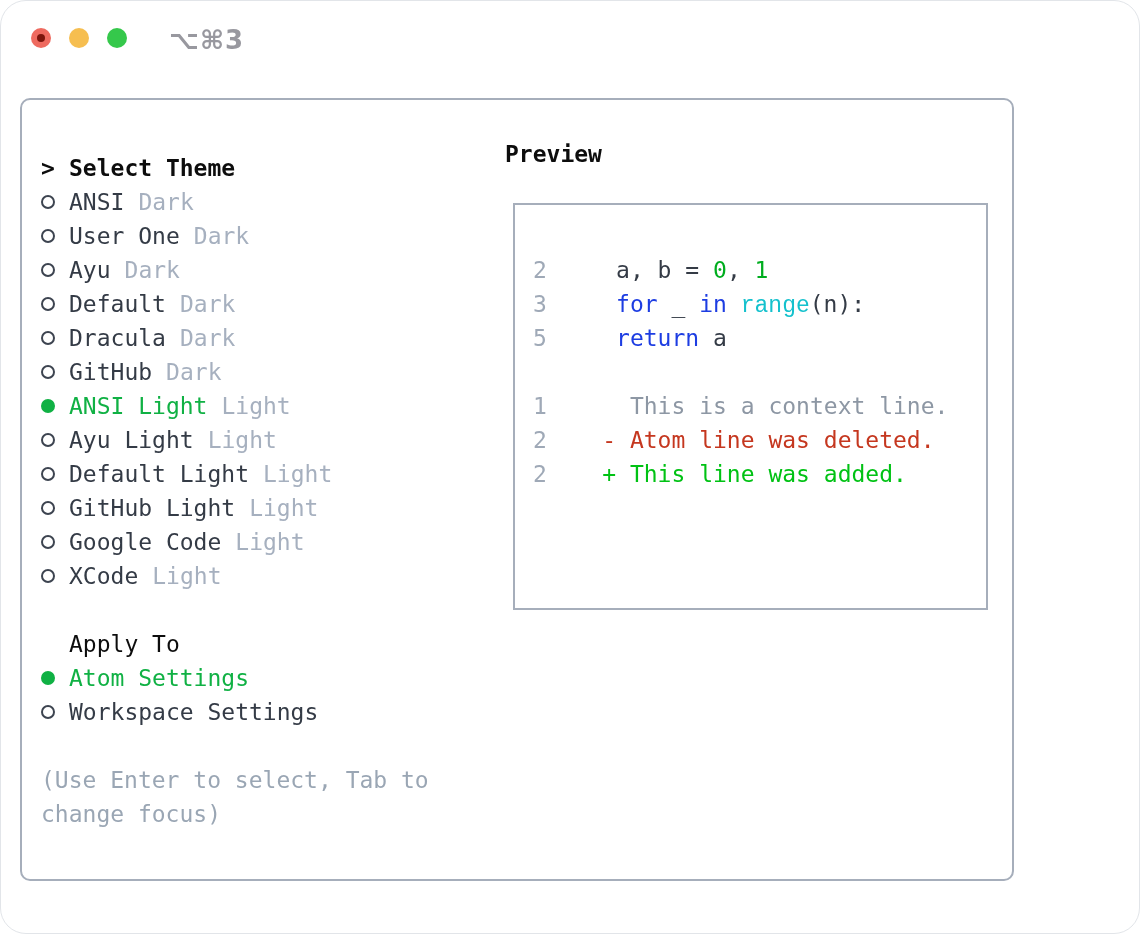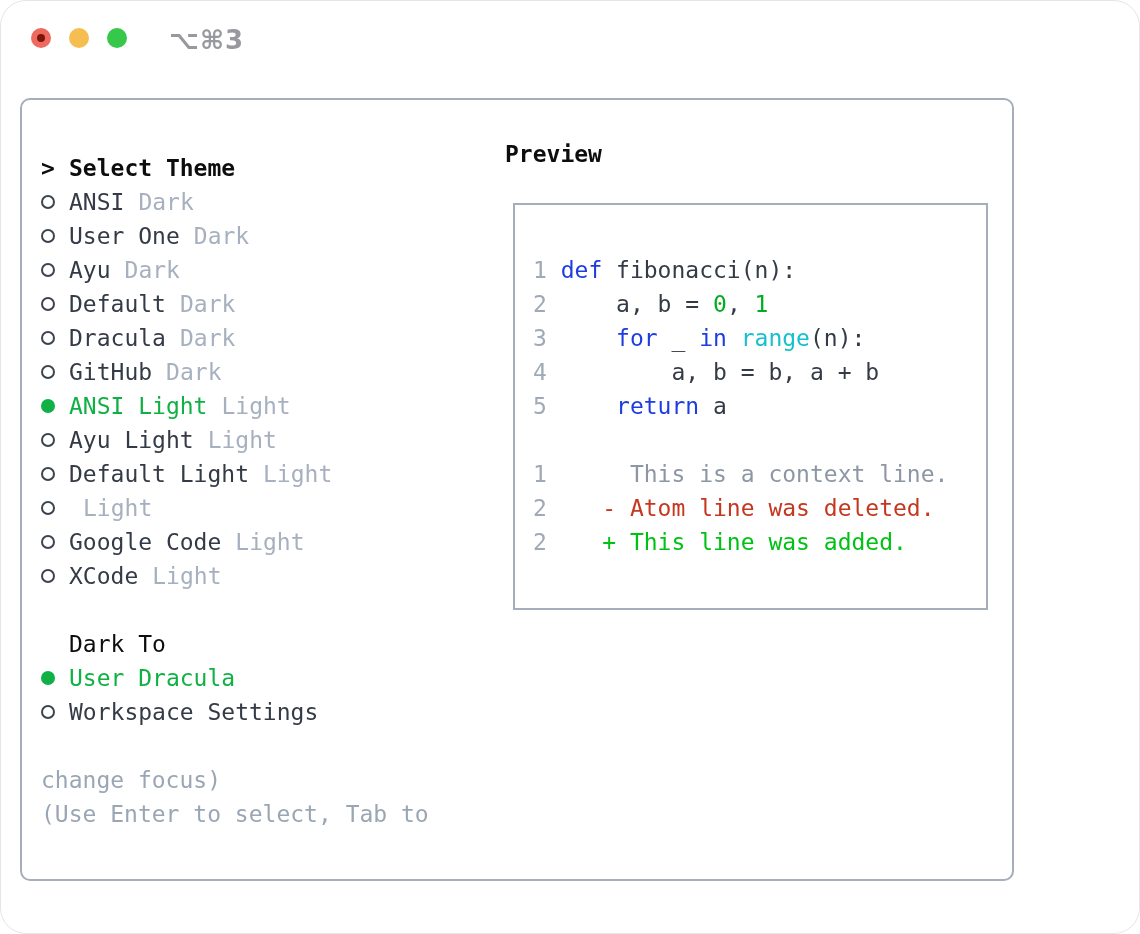--- a/index.html
+++ b/index.html
@@ -56,21 +56,21 @@
   
   .preview-title{position:absolute;left:483px;top:37px;font-size:23px;font-weight:bold;color:var(--black);line-height:34px;}
   .preview-box{
     position:absolute;left:491px;top:103px;width:475px;height:407px;
     border:2px solid var(--border);box-sizing:border-box;background:#fff;
     padding:48px 0 0 18px;overflow:hidden;
   }
   .pline{height:34px;line-height:34px;white-space:pre;font-size:23px;color:var(--fg-dark);}
   .pline .ln{display:inline-block;width:2ch;color:var(--ln);}
   .tok-kw{color:var(--kw);}
-  .tok-fn{color:var(--fn);}
+  .tok-fn{color:var(--fn);font-family:Liberation Mono, monospace;}
   .tok-num{color:var(--num);}
   .tok-fg{color:var(--fg-dark);}
   .tok-ctx{color:var(--ctx);}
   .tok-del{color:var(--del);}
   .tok-add{color:var(--add);}
 </style>
 </head>
 <body>
 
 <div class="window">
@@ -93,50 +93,48 @@
       <div>
           <div class="row"><span class="marker"><span class="radio"></span></span><span class="label">ANSI</span><span class="tag">Dark</span></div>
           <div class="row"><span class="marker"><span class="radio"></span></span><span class="label">User One</span><span class="tag">Dark</span></div>
           <div class="row"><span class="marker"><span class="radio"></span></span><span class="label">Ayu</span><span class="tag">Dark</span></div>
           <div class="row"><span class="marker"><span class="radio"></span></span><span class="label">Default</span><span class="tag">Dark</span></div>
           <div class="row"><span class="marker"><span class="radio"></span></span><span class="label">Dracula</span><span class="tag">Dark</span></div>
           <div class="row"><span class="marker"><span class="radio"></span></span><span class="label">GitHub</span><span class="tag">Dark</span></div>
           <div class="row"><span class="marker"><span class="radio sel"></span></span><span class="label sel">ANSI Light</span><span class="tag">Light</span></div>
           <div class="row"><span class="marker"><span class="radio"></span></span><span class="label">Ayu Light</span><span class="tag">Light</span></div>
           <div class="row"><span class="marker"><span class="radio"></span></span><span class="label">Default Light</span><span class="tag">Light</span></div>
-          <div class="row"><span class="marker"><span class="radio"></span></span><span class="tag">Light</span></div>
+          <div class="row"><span class="marker"><span class="radio"></span></span><span class="label">GitHub Light</span><span class="tag">Light</span></div>
           <div class="row"><span class="marker"><span class="radio"></span></span><span class="label">Google Code</span><span class="tag">Light</span></div>
           <div class="row"><span class="marker"><span class="radio"></span></span><span class="label">XCode</span><span class="tag">Light</span></div>
         </div>
 
       <div class="spacer"></div>
 
       <div class="row">
         <span class="marker"></span>
-        <span class="section-title">Dark To</span>
+        <span class="section-title">Apply To</span>
       </div>
 
       <div>
-          <div class="row"><span class="marker"><span class="radio sel"></span></span><span class="label sel">User Dracula</span></div>
+          <div class="row"><span class="marker"><span class="radio sel"></span></span><span class="label sel">Atom Settings</span></div>
           <div class="row"><span class="marker"><span class="radio"></span></span><span class="label">Workspace Settings</span></div>
         </div>
 
       <div class="spacer"></div>
 
+      <div class="hint">(Use Enter to select, Tab to</div>
       <div class="hint">change focus)</div>
-      <div class="hint">(Use Enter to select, Tab to</div>
     </div>
 
     <div class="preview-title">Preview</div>
 
     <div class="preview-box">
-        <div class="pline"><span class="ln">1</span><span class="tok-kw">def</span><span class="tok-fg"> fibonacci(n):</span></div>
         <div class="pline"><span class="ln">2</span><span class="tok-fg">    a, b = </span><span class="tok-num">0</span><span class="tok-fg">, </span><span class="tok-num">1</span></div>
         <div class="pline"><span class="ln">3</span><span class="tok-fg">    </span><span class="tok-kw">for</span><span class="tok-fg"> _ </span><span class="tok-kw">in</span><span class="tok-fg"> </span><span class="tok-fn">range</span><span class="tok-fg">(n):</span></div>
-        <div class="pline"><span class="ln">4</span><span class="tok-fg">        a, b = b, a + b</span></div>
         <div class="pline"><span class="ln">5</span><span class="tok-fg">    </span><span class="tok-kw">return</span><span class="tok-fg"> a</span></div>
         <div class="pline"><span class="ln"></span></div>
         <div class="pline"><span class="ln">1</span><span class="tok-ctx">     This is a context line.</span></div>
         <div class="pline"><span class="ln">2</span><span class="tok-del">   - Atom line was deleted.</span></div>
         <div class="pline"><span class="ln">2</span><span class="tok-add">   + This line was added.</span></div>
       </div>
 
   </div>
 </div>
 

